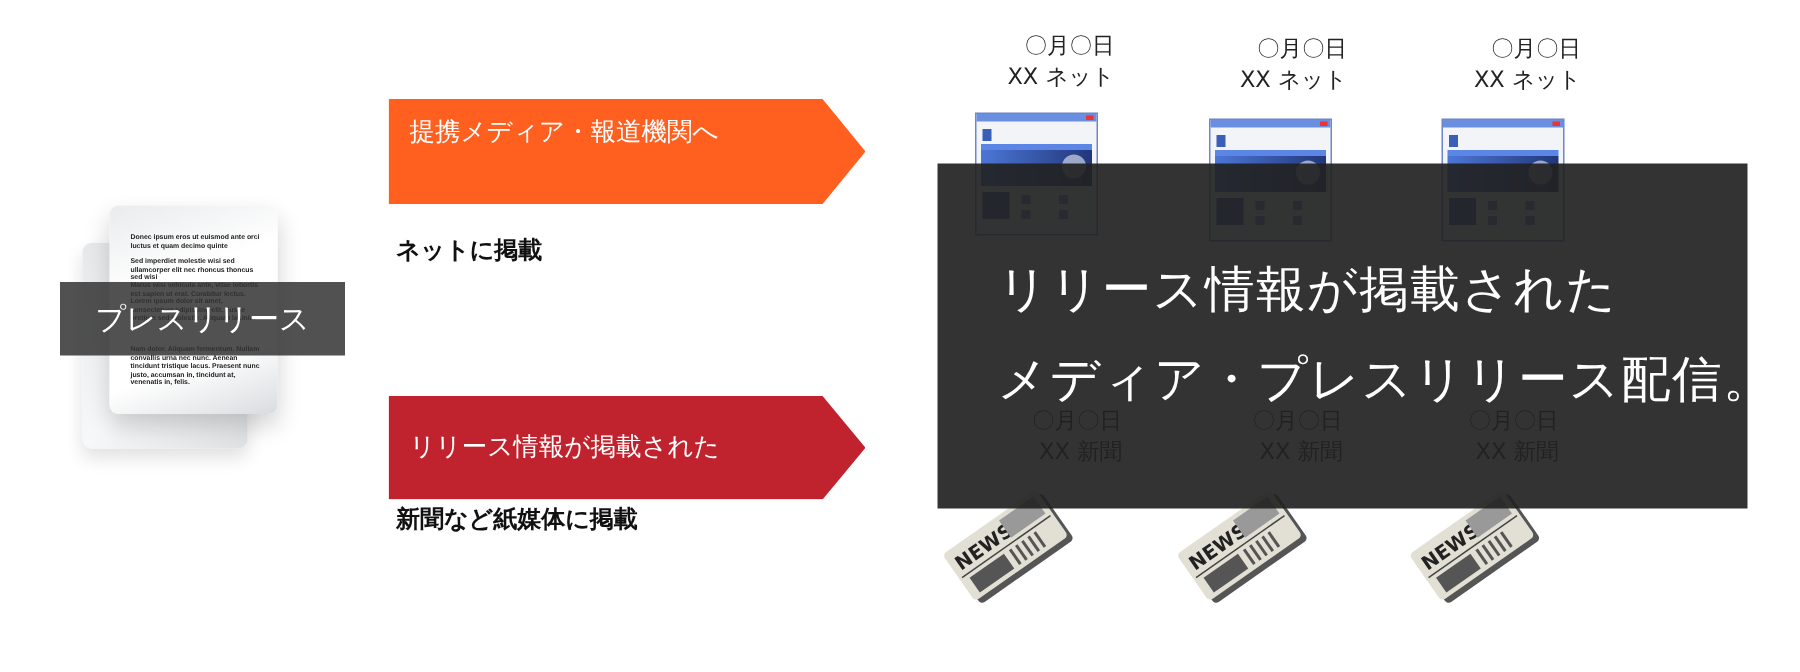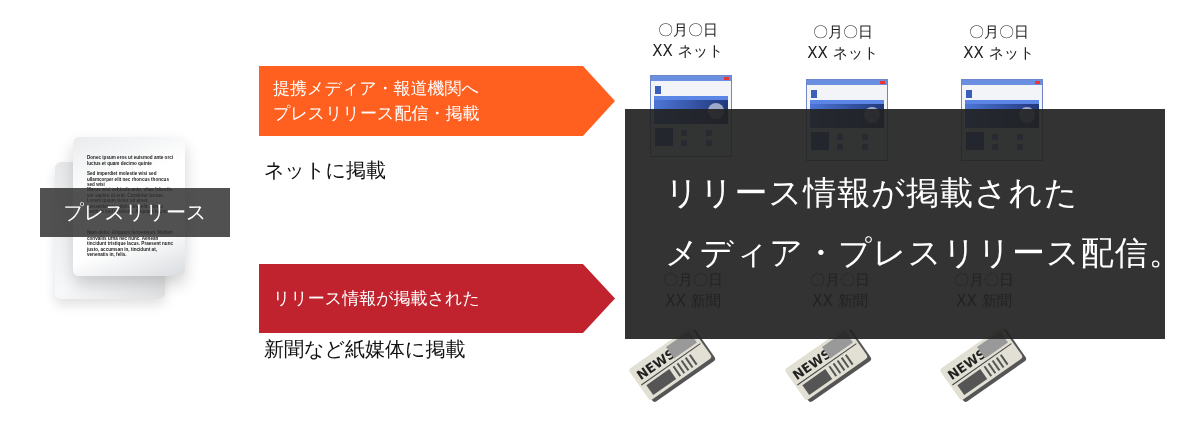--- a/index.html
+++ b/index.html
@@ -15,33 +15,33 @@
   .doc-front { left:73px; top:137px; width:112px; height:139px;
                background:linear-gradient(160deg,#e9ebed 0%,#ffffff 35%,#ffffff 70%,#d9dcdf 100%);
                box-shadow:0 8px 16px rgba(0,0,0,0.18); overflow:hidden; }
   .doc-text { position:absolute; left:14px; right:8px; font-size:4.6px; line-height:5.5px;
               color:#222; font-family:"Liberation Sans", sans-serif; font-weight:bold; }
   .pr-label { left:40px; top:188px; width:190px; height:49px; background:rgba(50,50,50,0.85);
               color:#fff; font-size:20px; display:flex; align-items:center; justify-content:center;
               letter-spacing:0px; }
 
   
-  .arrow { position:absolute; color:#fff;padding-left:38px; }
+  .arrow { position:absolute; color:#fff; }
   .arrow-net { left:259px; top:66px; width:318px; height:70px; background:#ff5f1f;
                clip-path:polygon(0 0, 91% 0, 100% 50%, 91% 100%, 0 100%); }
   .arrow-paper { left:259px; top:264px; width:318px; height:69px; background:#c0232d;
                  clip-path:polygon(0 0, 91% 0, 100% 50%, 91% 100%, 0 100%); }
   .arrow-text { position:absolute; left:14px; font-size:17px; line-height:25px; }
   .arrow-net .arrow-text { top:10px; }
   .arrow-paper .arrow-text { top:22px; }
 
-  .sub-label { position:absolute; left:264px; font-size:20px; font-weight:normal; color:#111; }
+  .sub-label { position:absolute; left:264px; font-size:16px; font-weight:bold; color:#111; }
 
   
-  .media-cap { position:absolute; font-size:15px; line-height:21px; color:#222; text-align:center; width:110px; }
+  .media-cap { position:absolute; font-size:15px; line-height:21px; color:#222; text-align:right; width:110px; }
   .site-thumb { position:absolute; width:80px; height:80px; background:#f2f4f8; border:1px solid #6f87c8; }
   .site-thumb .bar { position:absolute; left:0; top:0; width:100%; height:5px; background:#6b8fe0; }
   .site-thumb .bar::after { content:""; position:absolute; right:2px; top:1px; width:5px; height:3px; background:#e33; }
   .site-thumb .logo { position:absolute; left:4px; top:10px; width:6px; height:8px; background:#3a5fb8; }
   .site-thumb .nav { position:absolute; left:3px; top:20px; width:74px; height:4px; background:#5c86e6; }
   .site-thumb .hero { position:absolute; left:3px; top:24px; width:74px; height:24px;
                       background:linear-gradient(90deg,#4c76d6,#22377a); overflow:hidden; }
   .site-thumb .hero::after { content:""; position:absolute; right:4px; top:3px; width:16px; height:16px; border-radius:50%;
                              background:rgba(255,255,255,0.55); }
   .site-thumb .box { position:absolute; left:4px; top:52px; width:18px; height:18px; background:#3b5bb0; }
@@ -62,21 +62,20 @@
   <div class="doc-text" style="top:18px;">Donec ipsum eros ut euismod ante orci luctus et quam decimo quinte</div>
   <div class="doc-text" style="top:34px;">Sed imperdiet molestie wisi sed ullamcorper elit nec rhoncus thoncus sed wisi</div>
   <div class="doc-text" style="top:50px;">Marus wisi vehicula ante, vitae lobortis est sapien ut erat. Curabitur lectus. Lorem ipsum dolor sit amet, consectetuer adipiscing elit. Fusce pretium sed molestie. Aliquam lacinia.</div>
   <div class="doc-text" style="top:93px;">Nam dolor. Aliquam fermentum. Nullam convallis urna nec nunc. Aenean tincidunt tristique lacus. Praesent nunc justo, accumsan in, tincidunt at, venenatis in, felis.</div>
 </div>
 <div class="abs pr-label">プレスリリース</div>
 
 <div class="arrow arrow-net">
   <div class="arrow-text">
     <div>提携メディア・報道機関へ</div>
-    <div>プレスリリース配信・掲載</div>
   </div>
 </div>
 <div class="sub-label" style="top:157px;">ネットに掲載</div>
 
 <div class="arrow arrow-paper">
   <div class="arrow-text">
     <div>リリース情報が掲載された</div>
   </div>
 </div>
 <div class="sub-label" style="top:336px;">新聞など紙媒体に掲載</div>

